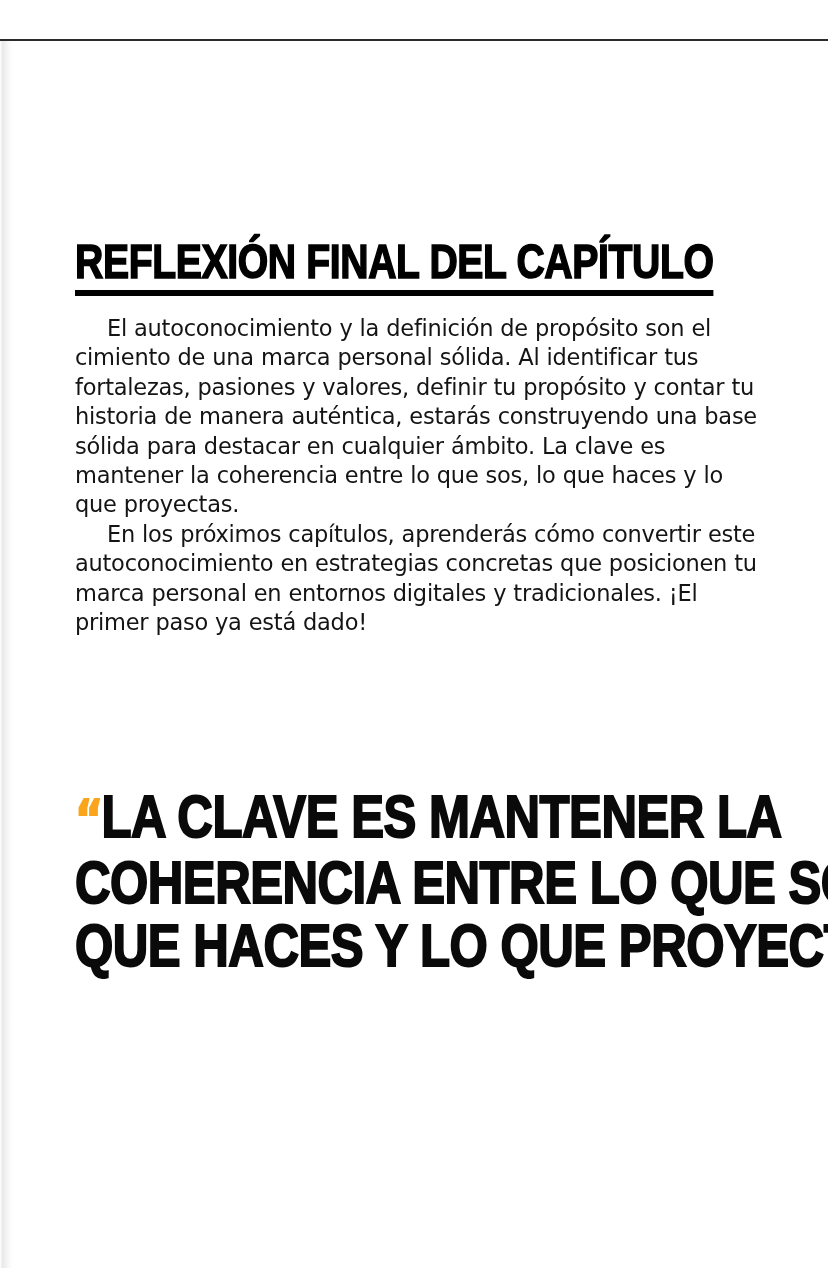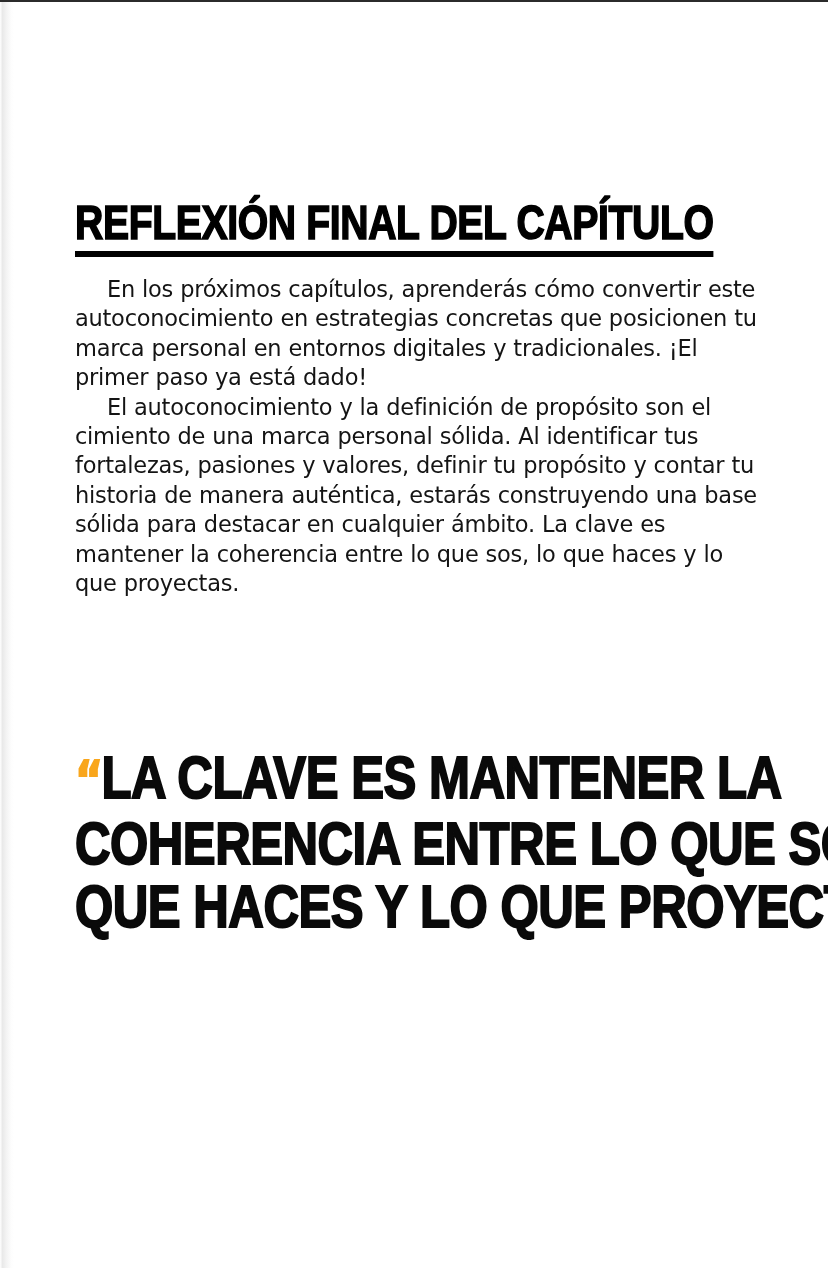--- a/index.html
+++ b/index.html
@@ -15,20 +15,21 @@
     font-family: "Liberation Sans", sans-serif;
     -webkit-font-smoothing: antialiased;
   }
 
   .page {
     position: relative;
     width: 828px;
     height: 932px;
     background: #ffffff;
     box-sizing: border-box;
+    margin-top: 39px;
   }
 
   
   .top-rule {
     position: absolute;
     top: 0;
     left: 0;
     width: 828px;
     height: 2px;
     background: #2b2b2b;
@@ -127,22 +128,22 @@
 <body>
 
 <div class="page">
 
   <div class="top-rule"></div>
   <div class="gutter"></div>
 
   <h1 class="chapter-heading">REFLEXIÓN FINAL DEL CAPÍTULO</h1>
 
   <div class="body-copy">
+    <p>El autoconocimiento y la definición de propósito son el cimiento de una marca personal sólida. Al identificar tus fortalezas, pasiones y valores, definir tu propósito y contar tu historia de manera auténtica, estarás construyendo una base sólida para destacar en cualquier ámbito. La clave es mantener la coherencia entre lo que sos, lo que haces y lo que proyectas.</p>
     <p>En los próximos capítulos, aprenderás cómo convertir este autoconocimiento en estrategias concretas que posicionen tu marca personal en entornos digitales y tradicionales. ¡El primer paso ya está dado!</p>
-    <p>El autoconocimiento y la definición de propósito son el cimiento de una marca personal sólida. Al identificar tus fortalezas, pasiones y valores, definir tu propósito y contar tu historia de manera auténtica, estarás construyendo una base sólida para destacar en cualquier ámbito. La clave es mantener la coherencia entre lo que sos, lo que haces y lo que proyectas.</p>
   </div>
 
   <blockquote class="pull-quote">
     <div class="pq-line"><span class="quote-mark quote-open">“</span><span>LA CLAVE ES MANTENER LA</span></div>
     <div class="pq-line"><span>COHERENCIA ENTRE LO QUE SOS, LO</span></div>
     <div class="pq-line"><span>QUE HACES Y LO QUE PROYECTAS</span></div>
   </blockquote>
 
 </div>
 

